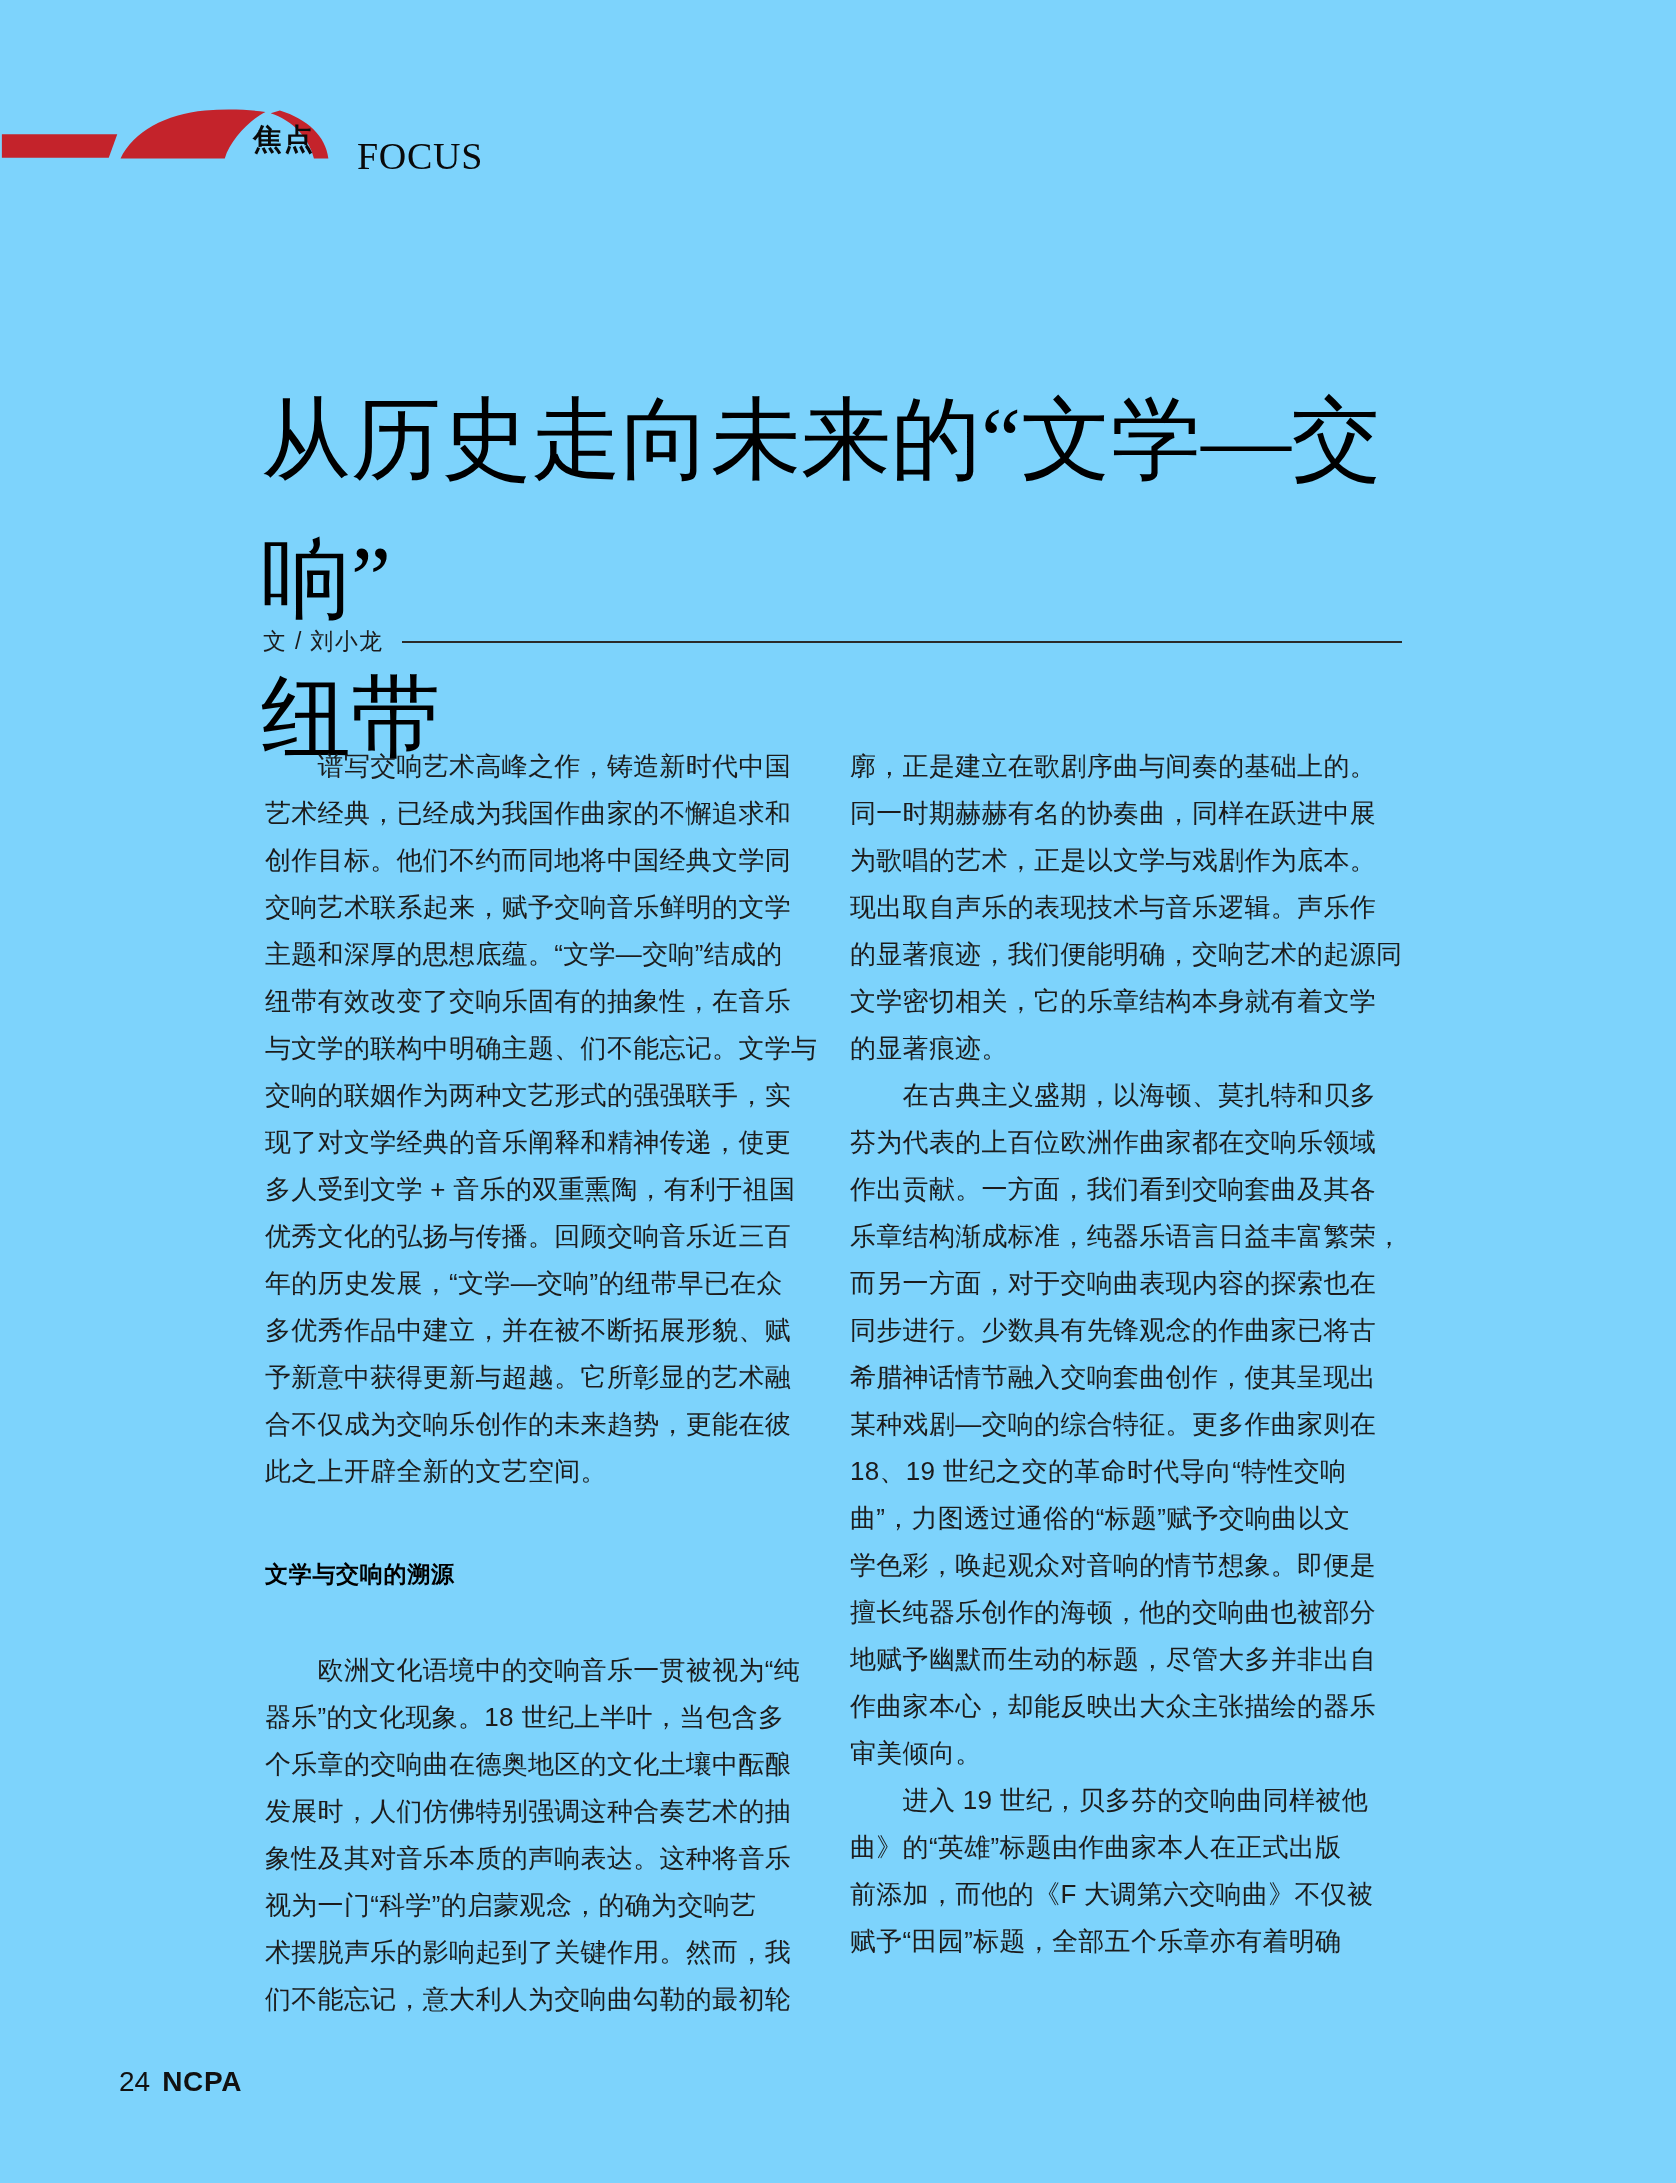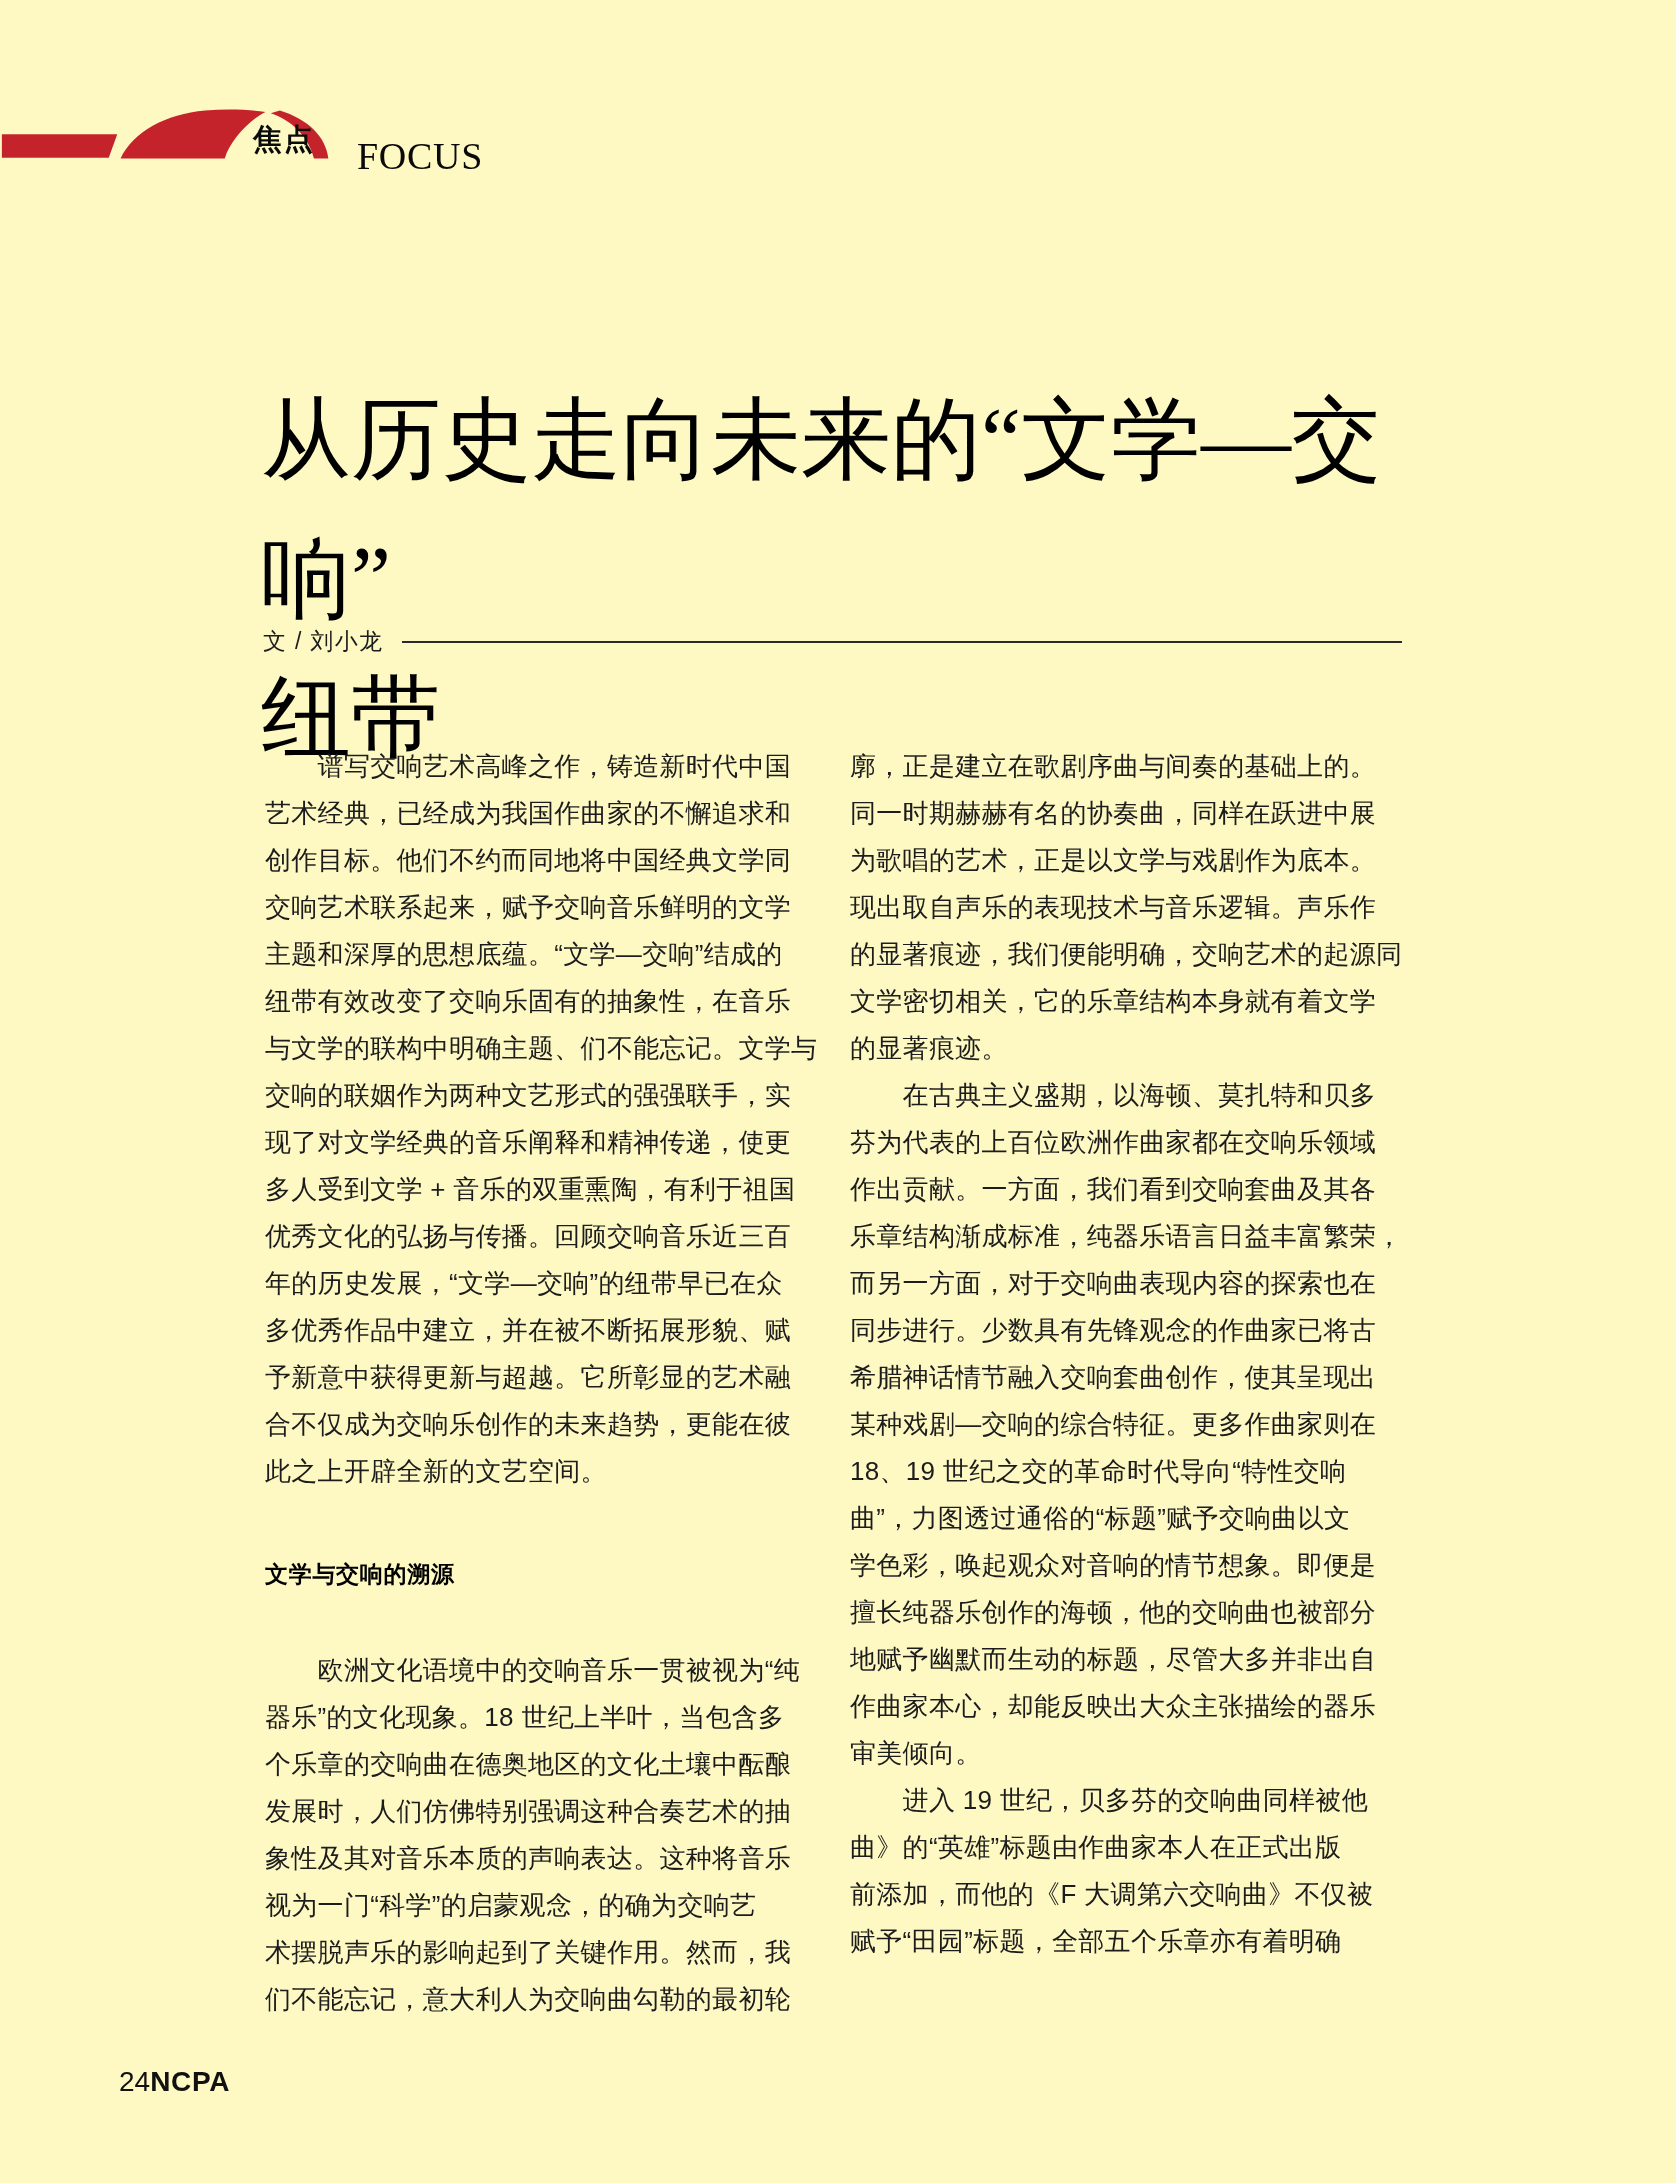--- a/index.html
+++ b/index.html
@@ -1,19 +1,19 @@
 <!DOCTYPE html>
 <html lang="zh" style="font-size:10.6px"><head>
 <meta charset="utf-8">
 <style>
   html,body{margin:0;padding:0;background:#888;}
   .page{
     position:relative;
     width:1676px;height:2183px;
-    background:#fef9c3;
+    background:#7dd3fc;
     margin:0 auto;
     overflow:hidden;
     font-family:"Liberation Sans", sans-serif;
     color:#1c1c1c;
   }
 
   
   .header-graphic{
     position:absolute;left:0;top:106px;width:502px;height:59px;
   }
@@ -64,21 +64,21 @@
   .section-heading{
     margin:59px 0 53px 0;
     font-size:23px;line-height:40px;
     font-weight:bold;color:#000;
     letter-spacing:0.7px;
   }
 
   
   .footer{
     position:absolute;left:119px;top:2066px;
-    display:flex;align-items:baseline;gap:0;
+    display:flex;align-items:baseline;gap:12px;
     font-size:28px;color:#111;
   }
   .footer .brand{font-weight:bold;letter-spacing:0.7px;}
 </style>
 </head>
 <body>
 
 <div class="page">
 
   <svg class="header-graphic" viewBox="0 160 760 90" xmlns="http://www.w3.org/2000/svg" aria-hidden="true">

